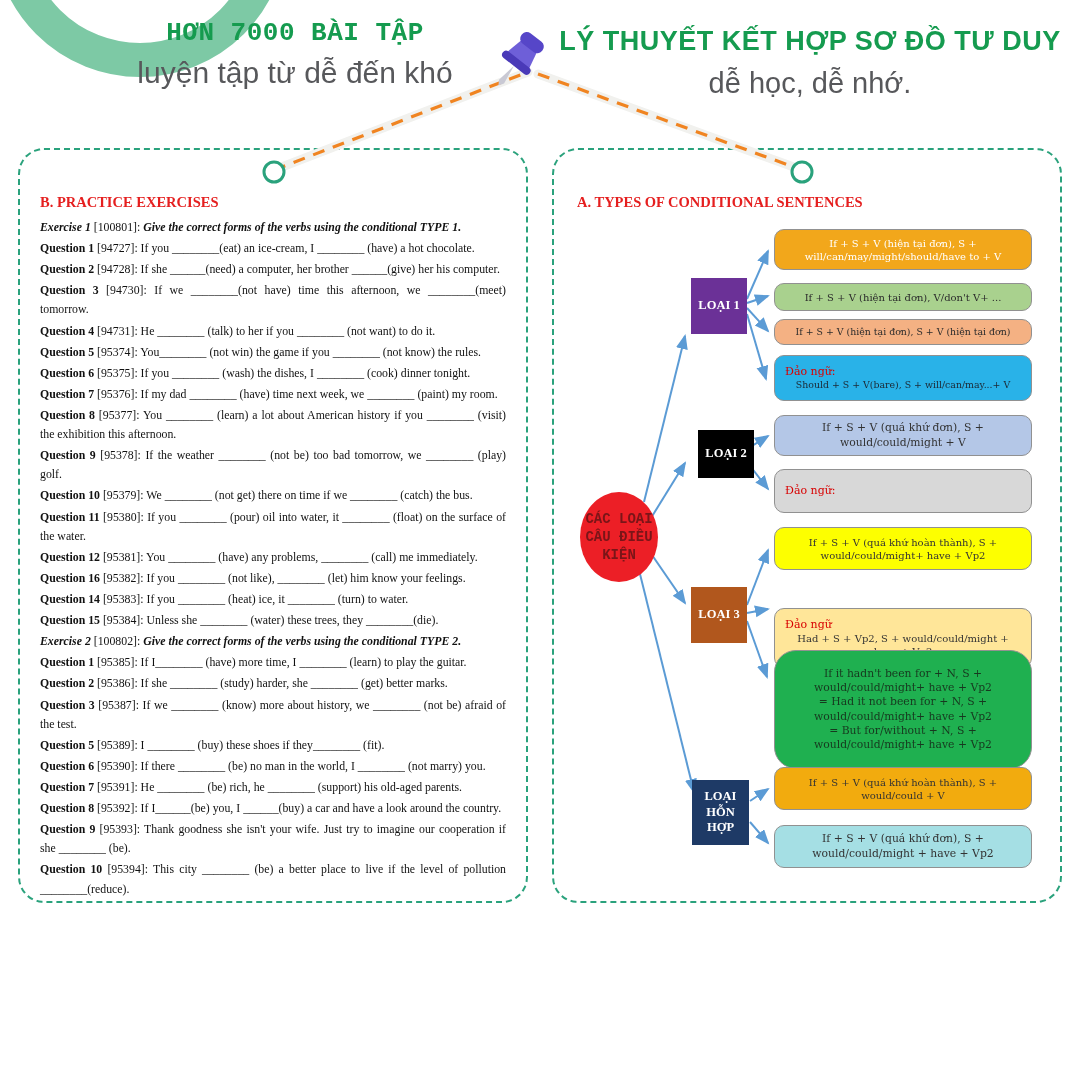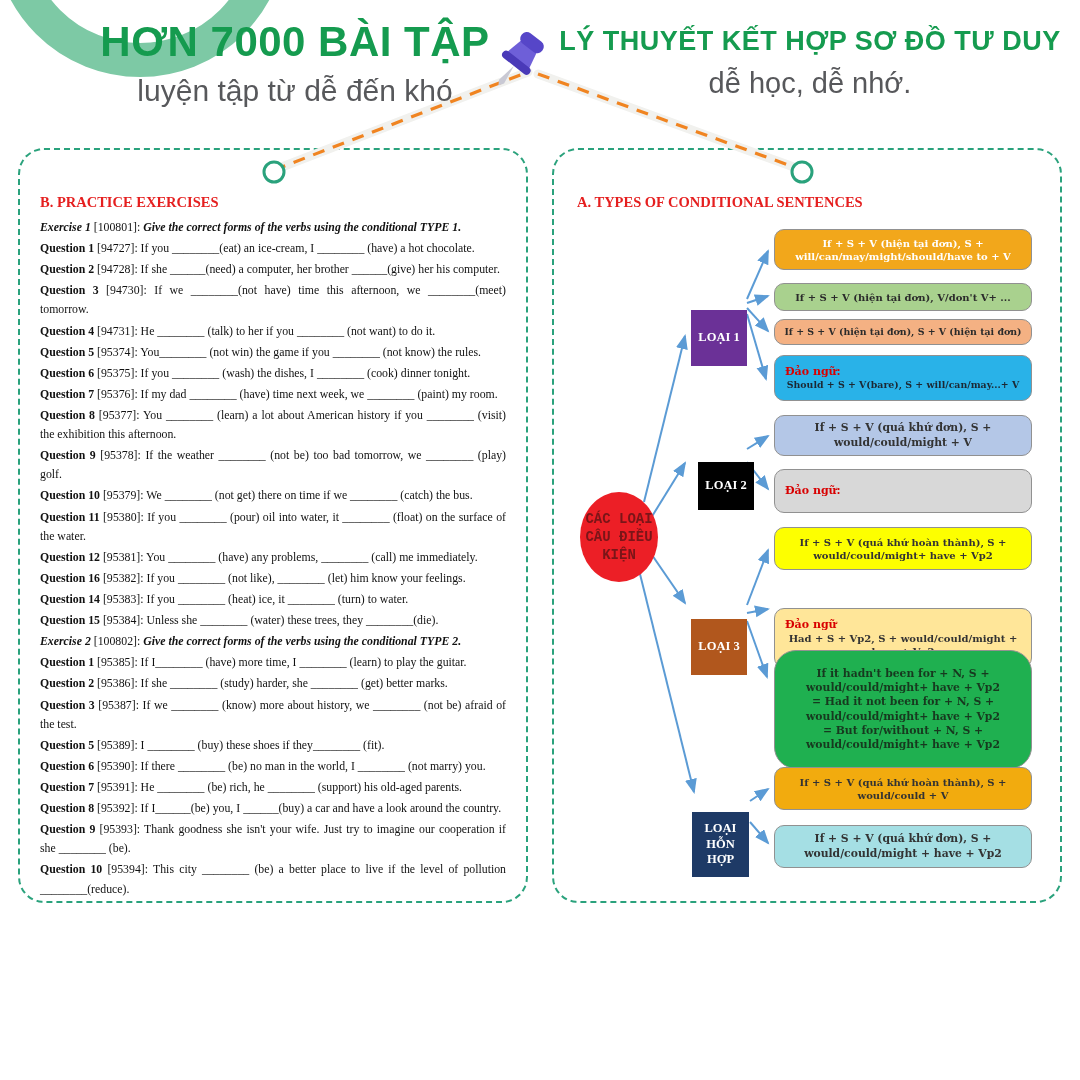--- a/index.html
+++ b/index.html
@@ -3,21 +3,21 @@
 <meta charset="utf-8">
 <style>
   html,body{margin:0;padding:0;background:#fff;}
   #stage{position:relative;width:1080px;height:1080px;background:#ffffff;overflow:hidden;
          font-family:"Liberation Sans",sans-serif;}
   
   .hdr{position:absolute;text-align:center;}
   .hdr-title{font-weight:bold;color:#159b4f;letter-spacing:.5px;}
   .hdr-sub{color:#57585b;}
   #hdr-left{left:75px;top:18px;width:440px;}
-  #hdr-left .hdr-title{font-size:42px;}
+  #hdr-left .hdr-title{font-size:26px;font-family:Liberation Mono, monospace;}
   #hdr-left .hdr-sub{font-size:30px;margin-top:8px;}
   #hdr-right{left:555px;top:26px;width:510px;}
   #hdr-right .hdr-title{font-size:27px;}
   #hdr-right .hdr-sub{font-size:29px;margin-top:10px;}
   
   .card{position:absolute;top:148px;width:510px;height:755px;background:#fff;
         border:2px dashed #2aa27c;border-radius:26px;box-sizing:border-box;overflow:hidden;}
   #card-left{left:18px;padding:44px 20px 0 20px;}
   #card-right{left:552px;}
   .section-title{color:#e51f1f;font-weight:bold;font-family:"Liberation Serif",serif;
@@ -29,24 +29,24 @@
   .exercise .q-label,.exercise .q-text{font-weight:bold;font-style:italic;}
   
   #mindmap{position:absolute;inset:0;}
   #right-title{position:absolute;left:23px;top:44px;}
   #center-node{position:absolute;left:26px;top:342px;width:78px;height:90px;border-radius:50%;
                display:flex;align-items:center;justify-content:center;text-align:center;
                font-family:Liberation Mono, monospace;font-weight:bold;font-size:14px;
                line-height:1.3;white-space:pre-line;}
   .branch{position:absolute;display:flex;align-items:center;justify-content:center;text-align:center;
           color:#fff;font-family:"Liberation Serif",serif;font-weight:bold;font-size:12.5px;
-          line-height:1.25;white-space:pre-line;margin-top:32px;}
+          line-height:1.25;white-space:pre-line;}
   .fbox{position:absolute;left:220px;width:258px;border:1.5px solid #919191;border-radius:10px;
         box-sizing:border-box;display:flex;flex-direction:column;justify-content:center;align-items:center;
-        padding:12px 7px;font-family:"DejaVu Serif",serif;font-weight:bold;text-align:center;line-height:1.3;}
+        padding:12px 7px;font-family:"DejaVu Serif",serif;font-weight:normal;text-align:center;line-height:1.3;}
   .fbox-label{align-self:flex-start;color:#d80000;font-size:11px;padding-left:3px;}
   svg{display:block;}
 </style>
 </head>
 <body>
 
 <div id="stage">
 
   <svg style="position:absolute;left:0;top:0;z-index:0;" width="340" height="110" viewBox="0 0 340 110">
     <circle cx="140" cy="-70" r="130" fill="none" stroke="#7dc9a5" stroke-width="34"></circle>

